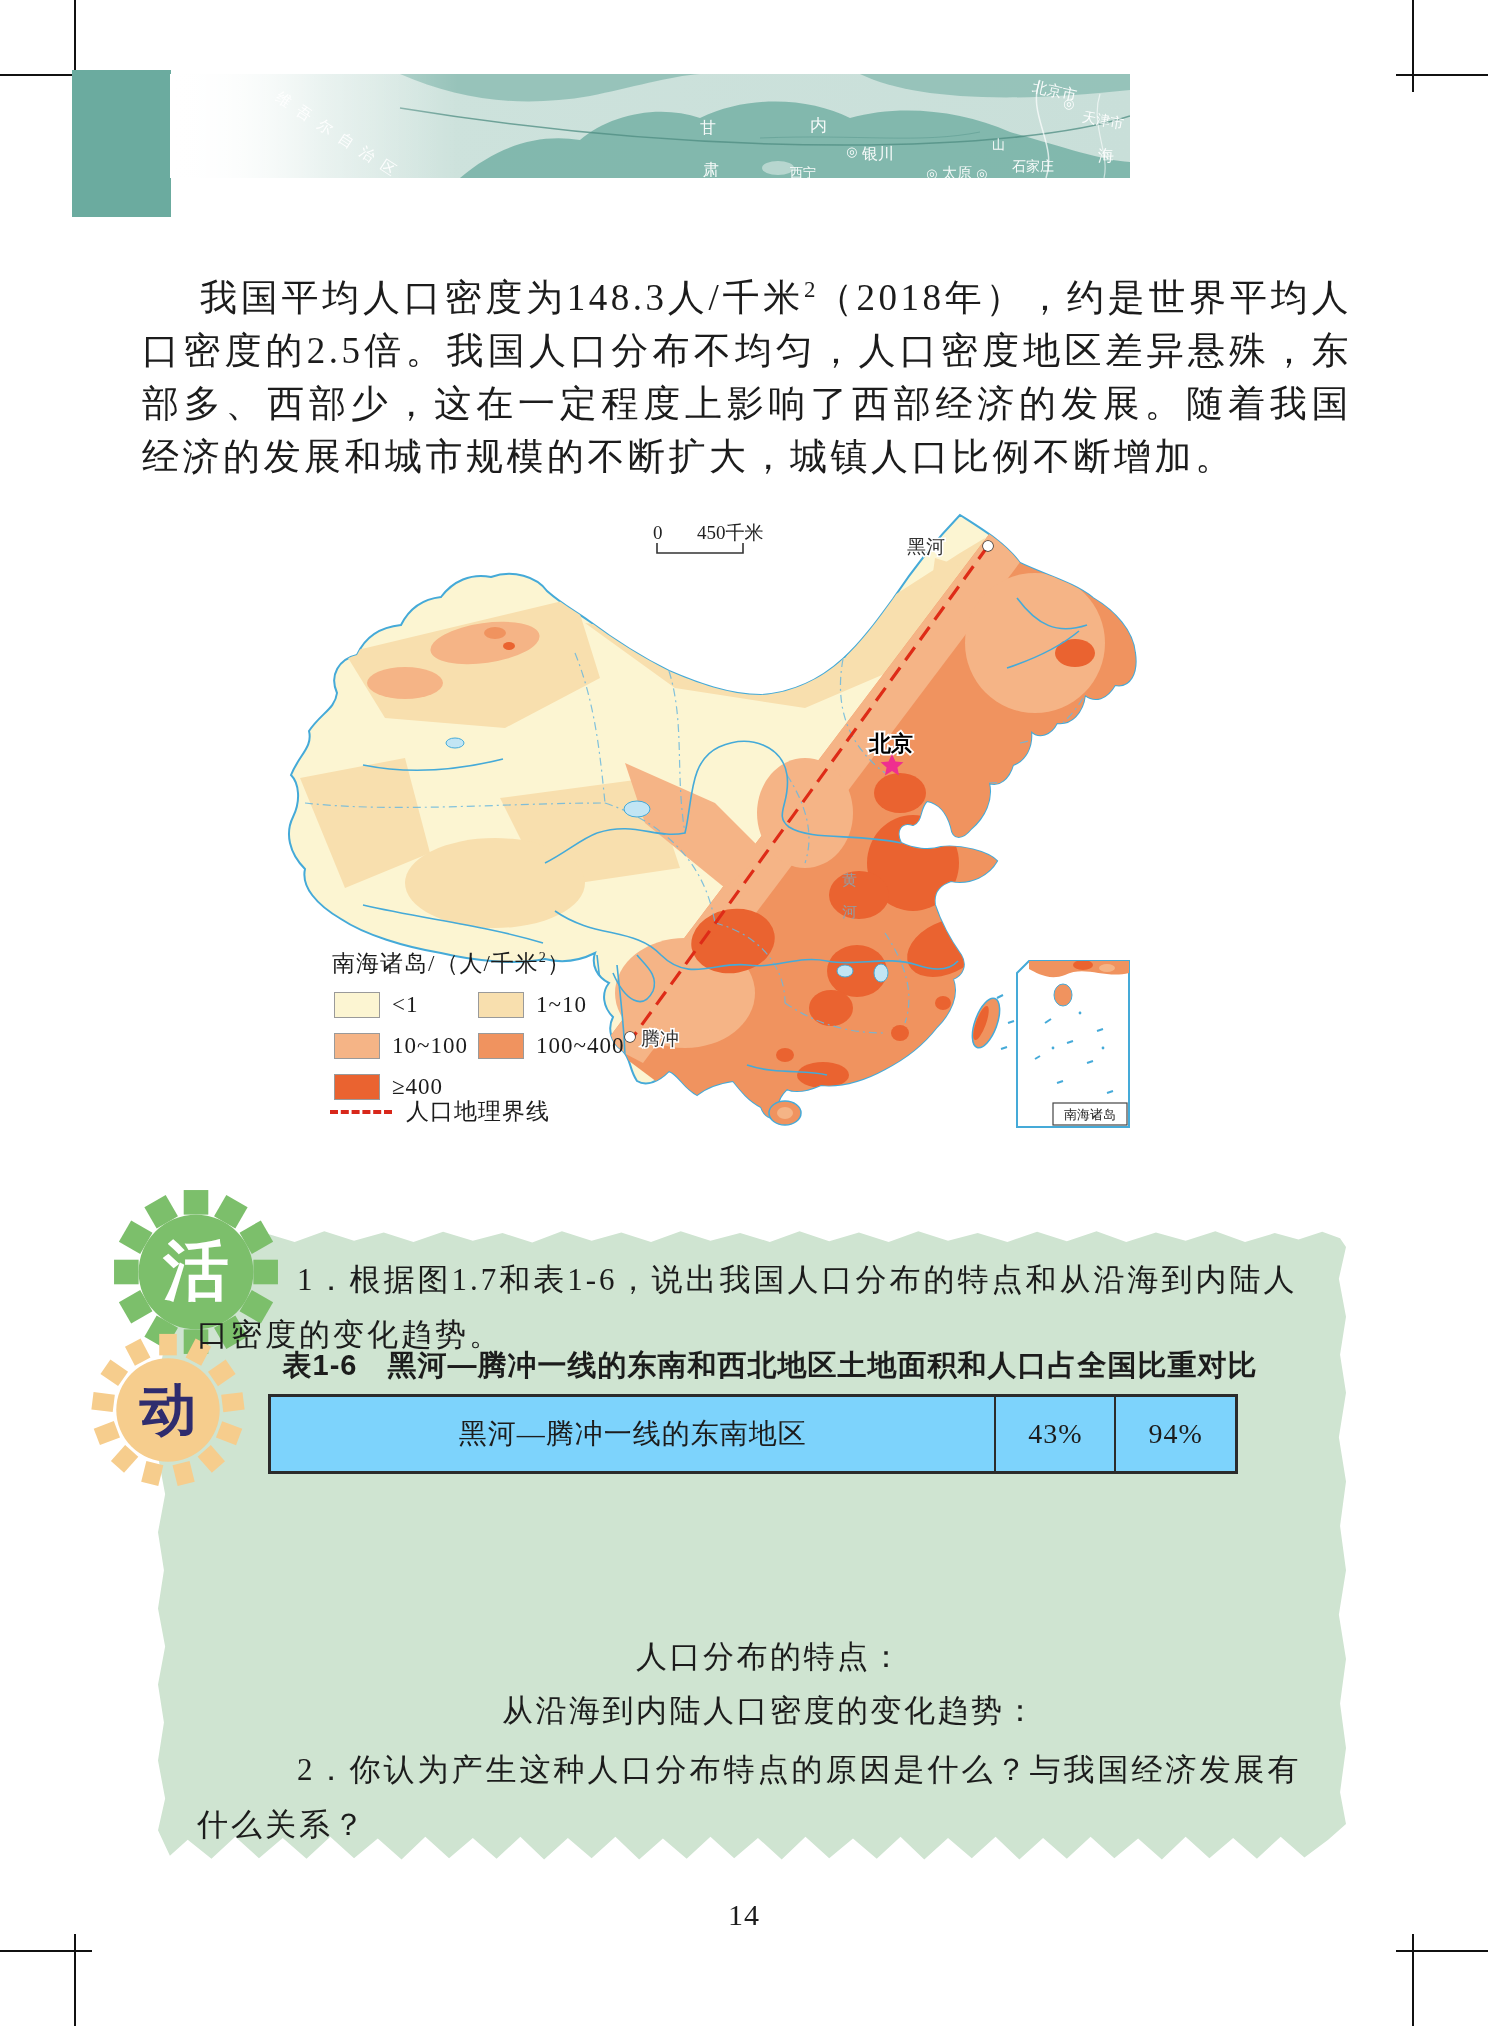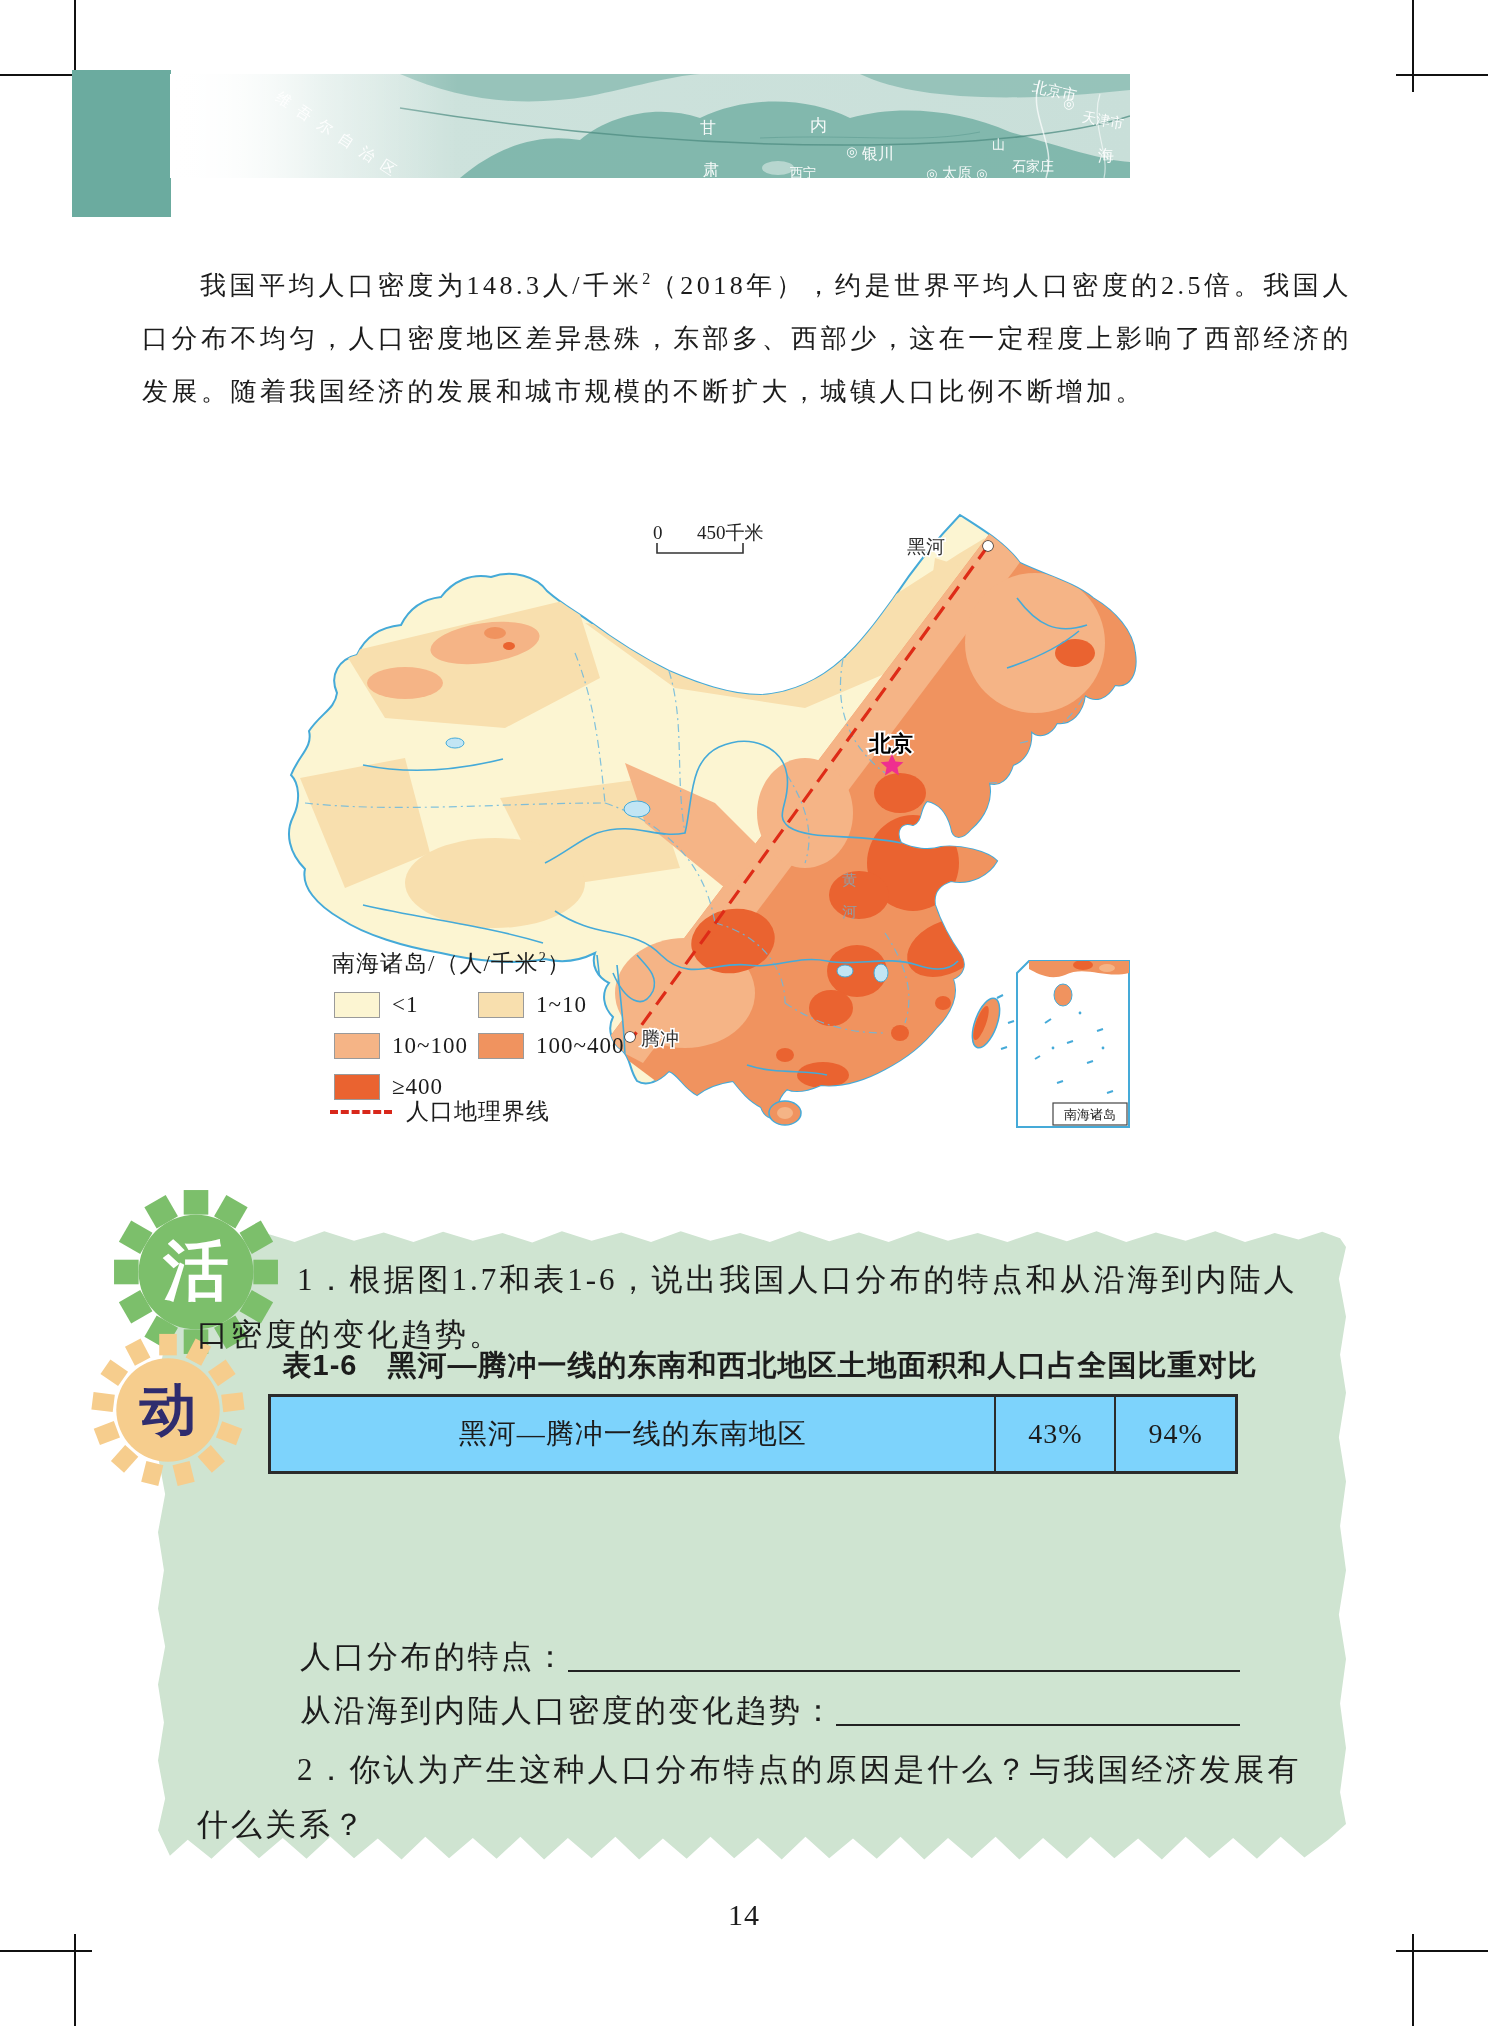--- a/index.html
+++ b/index.html
@@ -15,21 +15,21 @@
   #band{left:170px;top:74px;width:960px;height:104px;
         background:linear-gradient(90deg,#ffffff 0%,rgba(213,230,225,.25) 6%,rgba(205,226,220,.8) 16%,#cde2dc 28%,#c9dfd9 100%);}
   #band svg{position:absolute;left:0;top:0;}
   #band-fade{position:absolute;left:0;top:0;width:30%;height:100%;
              background:linear-gradient(90deg,#ffffff 0%,rgba(255,255,255,0) 100%);}
   .band-label{position:absolute;color:rgba(255,255,255,.93);font-family:"Liberation Sans","DejaVu Sans",sans-serif;
               font-size:15px;white-space:nowrap;}
   .band-marker{position:absolute;color:rgba(255,255,255,.95);font-size:13px;}
 
   
-  #intro{left:142px;top:226px;width:1210px;font-size:26px;line-height:53px;
+  #intro{left:142px;top:226px;width:1210px;font-size:37px;line-height:53px;
          letter-spacing:3.5px;text-align:justify;text-indent:58px;font-family:Liberation Serif, serif;}
   #intro sup{font-size:.62em;letter-spacing:0;}
 
   
   #map-svg{left:245px;top:503px;width:900px;height:632px;}
   .legend{font-size:23px;letter-spacing:1px;}
   #legend-title{left:332px;top:948px;}
   .legend-row{display:flex;align-items:center;gap:12px;}
   .sw{display:inline-block;width:46px;height:26px;border:1px solid #9a9a9a;box-sizing:border-box;}
   #lg-r1a{left:334px;top:992px;} #lg-r1b{left:478px;top:992px;}
@@ -55,22 +55,22 @@
                font-family:"Liberation Sans","DejaVu Sans",sans-serif;font-weight:bold;font-size:29px;letter-spacing:1px;}
   #acttable{left:268px;top:1394px;width:970px;border-collapse:collapse;
             font-size:28px;letter-spacing:1px;}
   #acttable td,#acttable th{border:2px solid #2b2b2b;text-align:center;height:72px;font-weight:normal;}
   #acttable{border:3px solid #2b2b2b;}
   #acttable .c0{width:37.4%;} #acttable .c1{width:33.1%;} #acttable .c2{width:29.5%;}
   .row-head{background:#f4b9c7;}
   .row-1{background:#7dd3fc;}
   .row-2{background:#dce8ad;}
 
-  .blank-row{position:absolute;left:300px;width:940px;display:flex;align-items:flex-start;
-             font-size:31px;letter-spacing:2.5px;}
+  .blank-row{position:absolute;left:300px;width:940px;display:flex;align-items:center;
+             font-size:31px;letter-spacing:2.5px;flex-direction:column;}
   .blank-row .lbl{white-space:nowrap;}
   .blank-row .line{flex:1;border-bottom:2.5px solid #222;height:34px;}
   #blank1{top:1636px;} #blank2{top:1690px;}
 
   #page-number{left:0;top:1898px;width:100%;text-align:center;font-size:30px;letter-spacing:1px;}
 </style>
 </head>
 <body>
 
 <div id="page">

